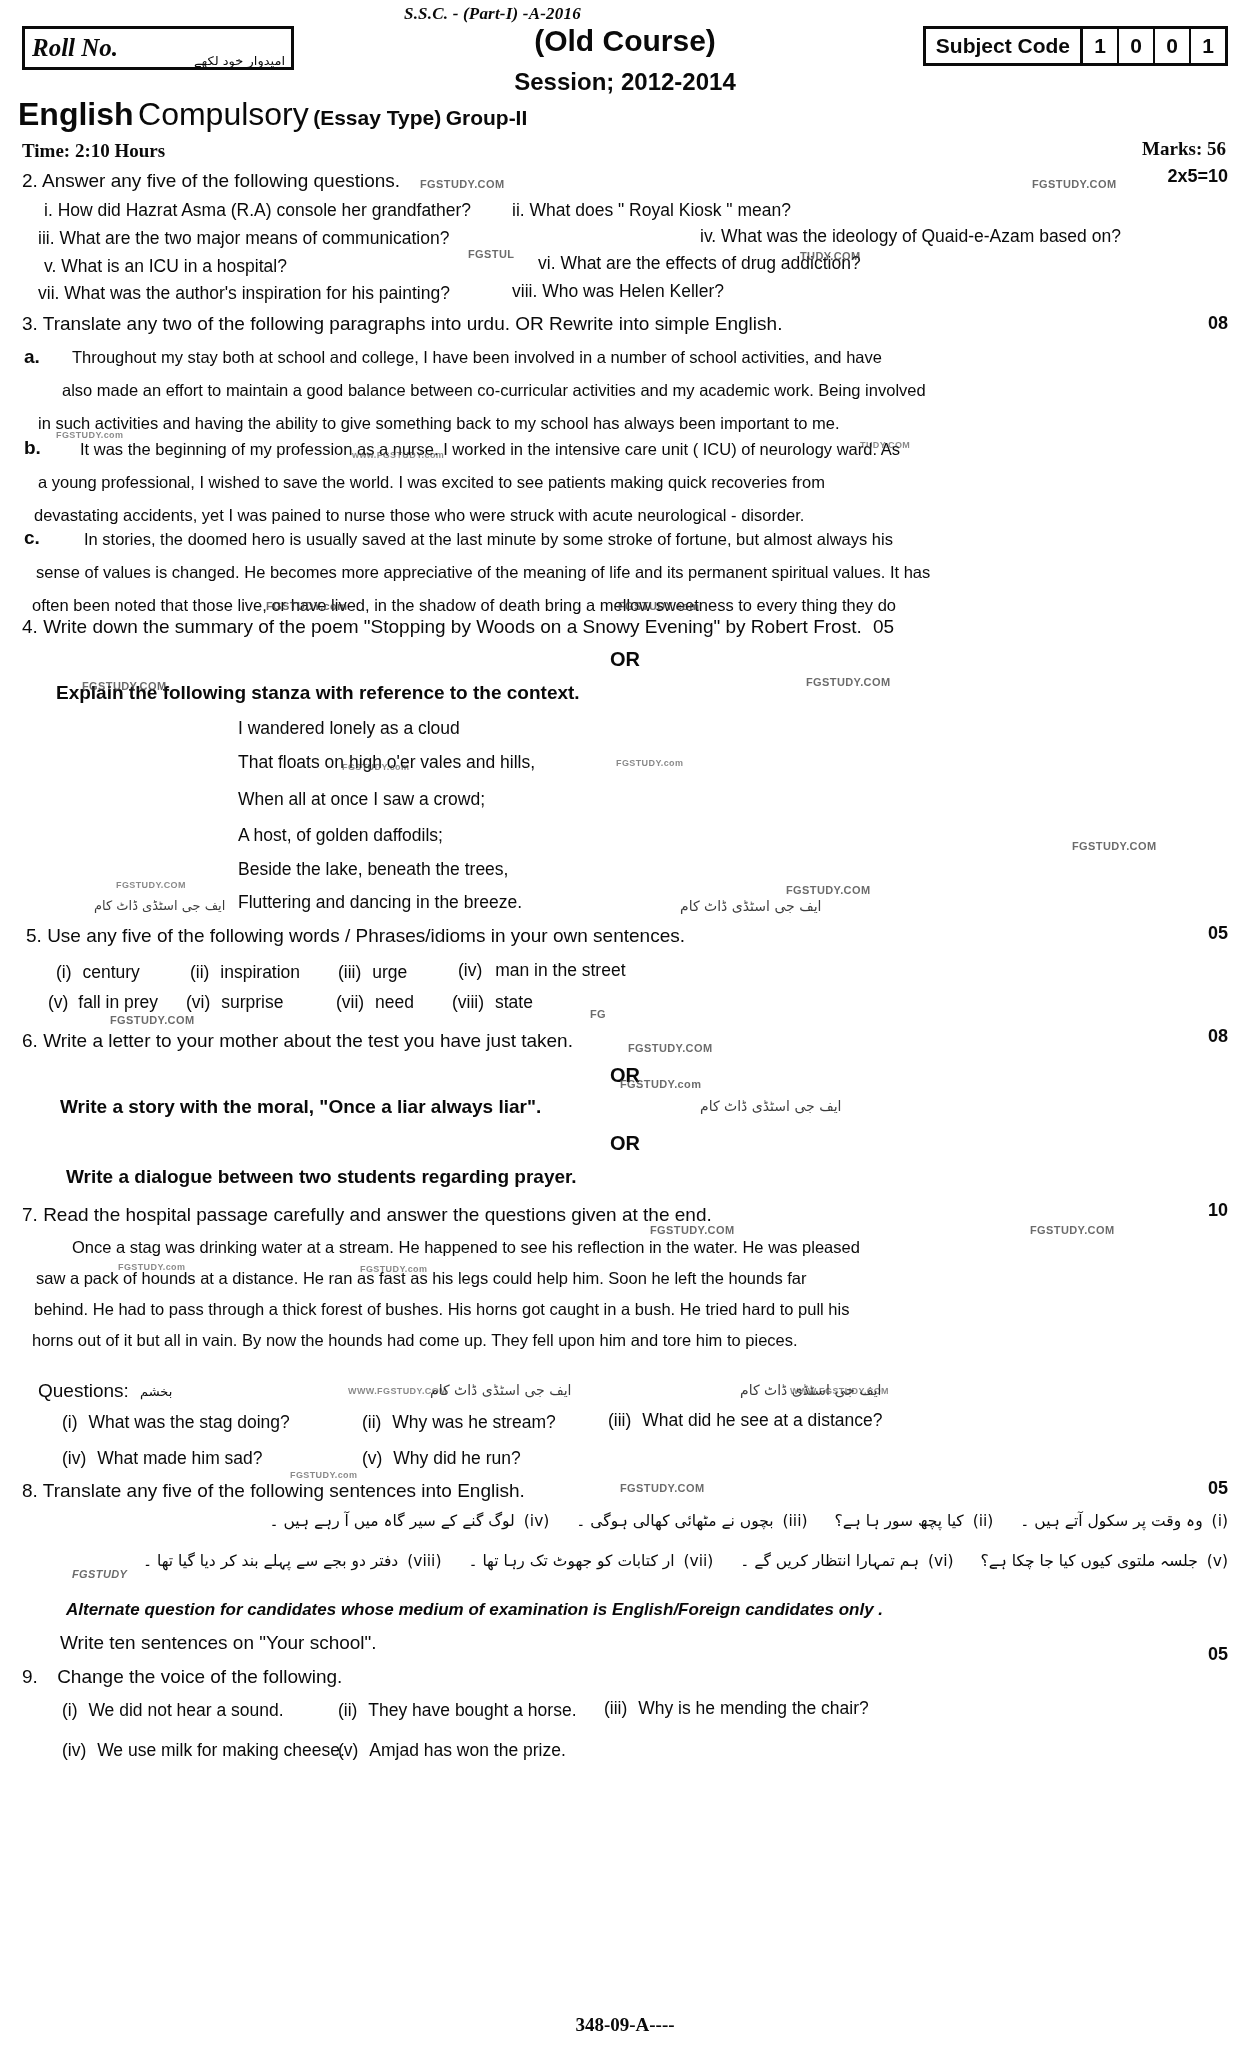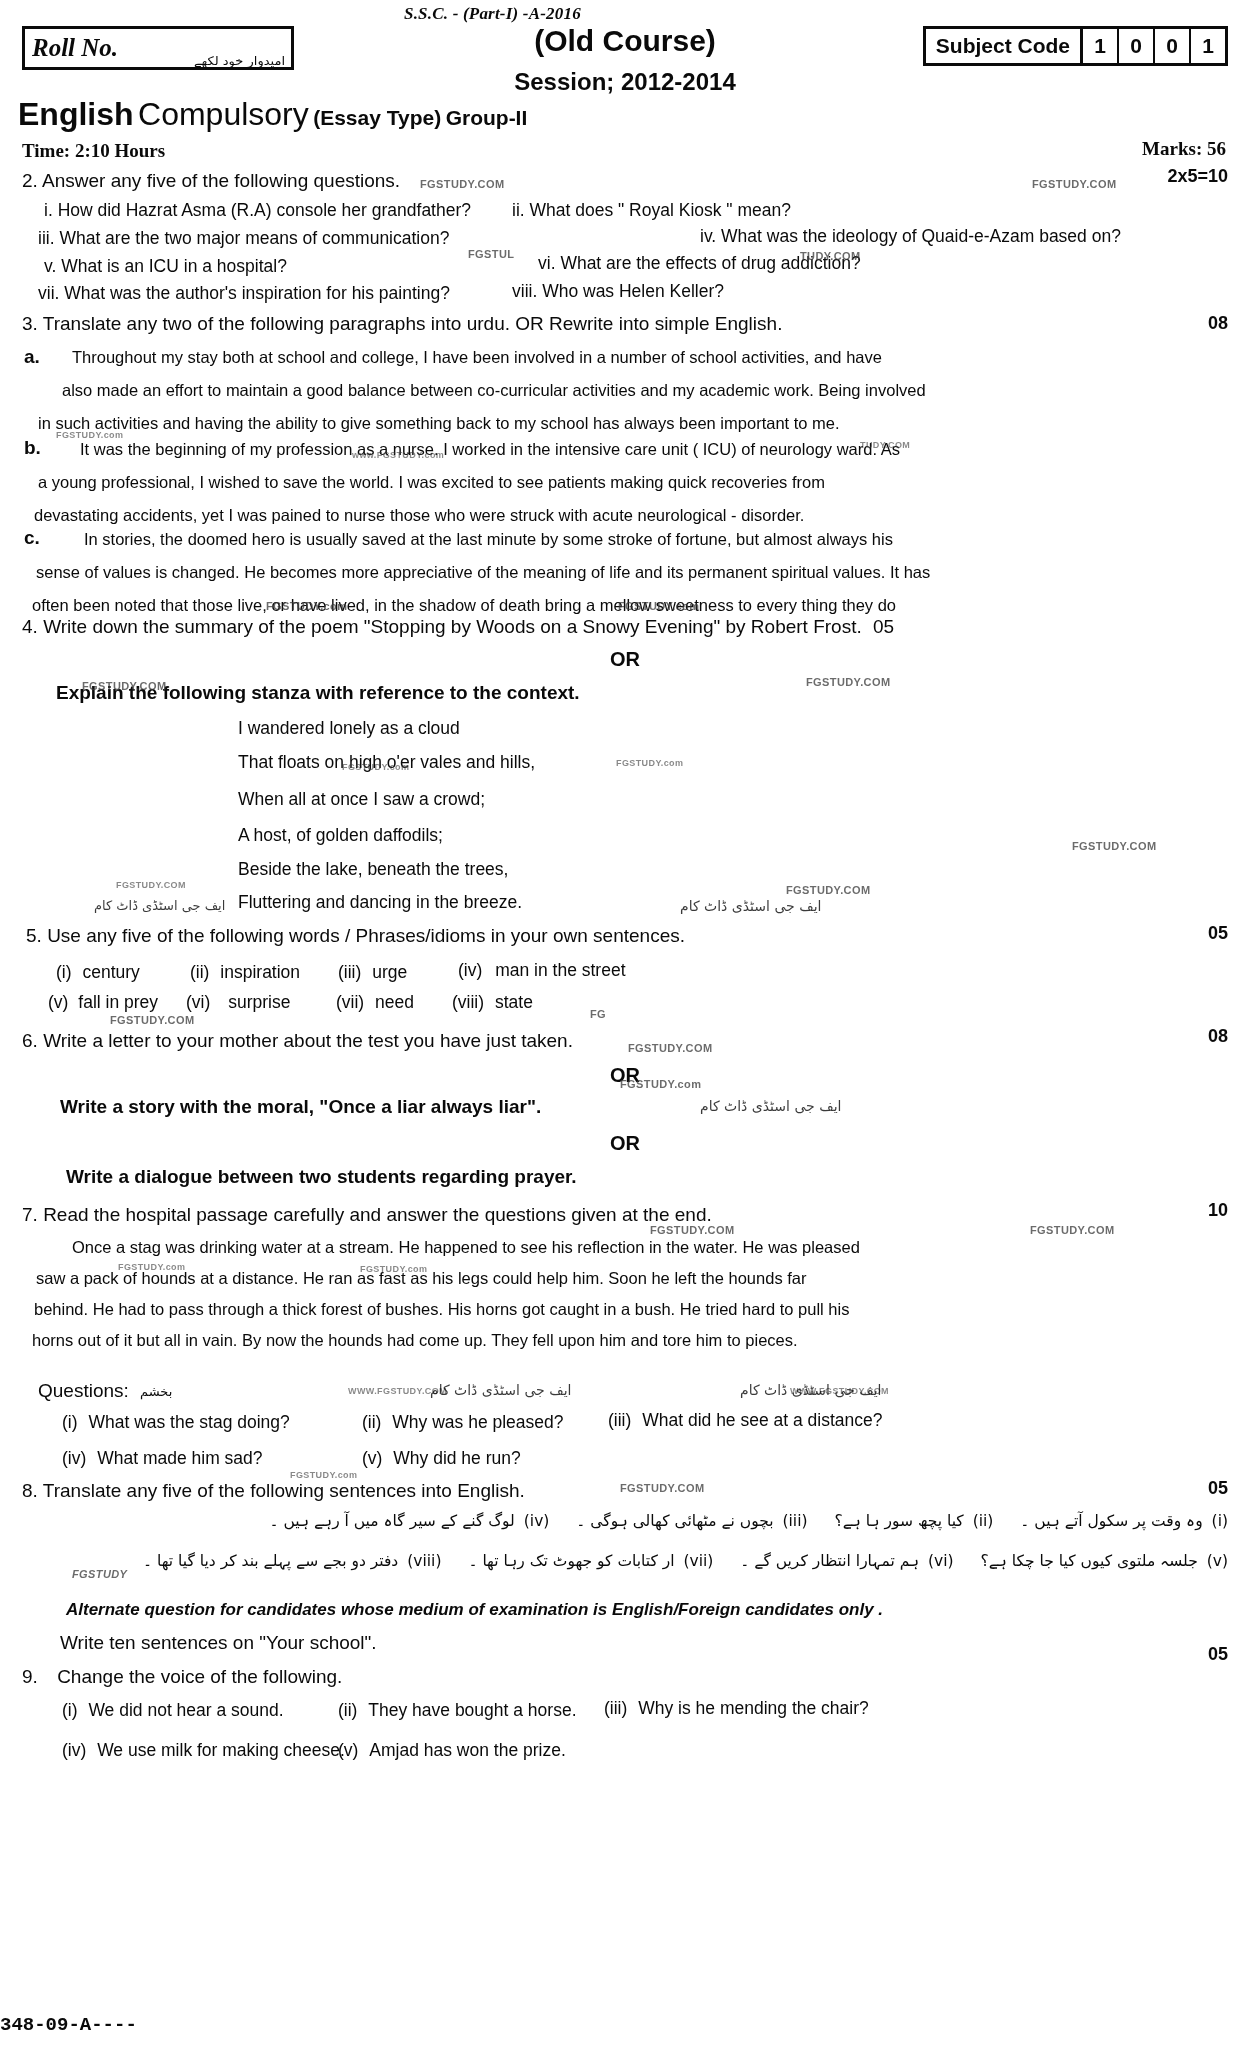--- a/index.html
+++ b/index.html
@@ -185,24 +185,24 @@
     letter-spacing: .4px;
     opacity: .75;
     pointer-events: none;
     font-family: "Liberation Sans", sans-serif;
   }
   .watermark.sm { font-size: 9px; opacity: .6; }
   .footer-code {
     position: absolute;
     left: 0; right: 0;
     bottom: 10px;
-    text-align: left;
+    text-align: center;
     font-size: 19px;
     font-weight: bold;
-    font-family: Liberation Mono, monospace;
+    font-family: Liberation Serif, serif;
   }
   .alt-note {
     position: absolute;
     font-size: 17px;
     font-weight: bold;
     font-style: italic;
   }
 </style>
 </head>
 <body>
@@ -347,21 +347,21 @@
     <span>(iv)</span>
     <span style="margin-left:8px;">man in the street</span>
   </div>
 
   <div class="sub-q" style="left:48px; top:992px;">
     <span>(v)</span>
     <span style="margin-left:5px;">fall in prey</span>
   </div>
   <div class="sub-q" style="left:186px; top:992px;">
     <span>(vi)</span>
-    <span style="margin-left:13px;">surprise</span>
+    <span style="margin-left:6px;">surprise</span>
   </div>
   <div class="sub-q" style="left:336px; top:992px;">
     <span>(vii)</span>
     <span style="margin-left:6px;">need</span>
   </div>
   <div class="sub-q" style="left:452px; top:992px;">
     <span>(viii)</span>
     <span style="margin-left:6px;">state</span>
   </div>
 
@@ -391,21 +391,21 @@
 
   <div class="q-head" style="left:38px; top:1380px;">Questions:</div>
   <div class="urdu" style="left:140px; top:1384px; font-size:13px;">بخشم</div>
 
   <div class="sub-q" style="left:62px; top:1412px;">
     <span>(i)</span>
     <span style="margin-left:6px;">What was the stag doing?</span>
   </div>
   <div class="sub-q" style="left:362px; top:1412px;">
     <span>(ii)</span>
-    <span style="margin-left:6px;">Why was he pleased?</span>
+    <span style="margin-left:6px;">Why was he stream?</span>
   </div>
   <div class="sub-q" style="left:608px; top:1410px;">
     <span>(iii)</span>
     <span style="margin-left:6px;">What did he see at a distance?</span>
   </div>
 
   <div class="sub-q" style="left:62px; top:1448px;">
     <span>(iv)</span>
     <span style="margin-left:6px;">What made him sad?</span>
   </div>

